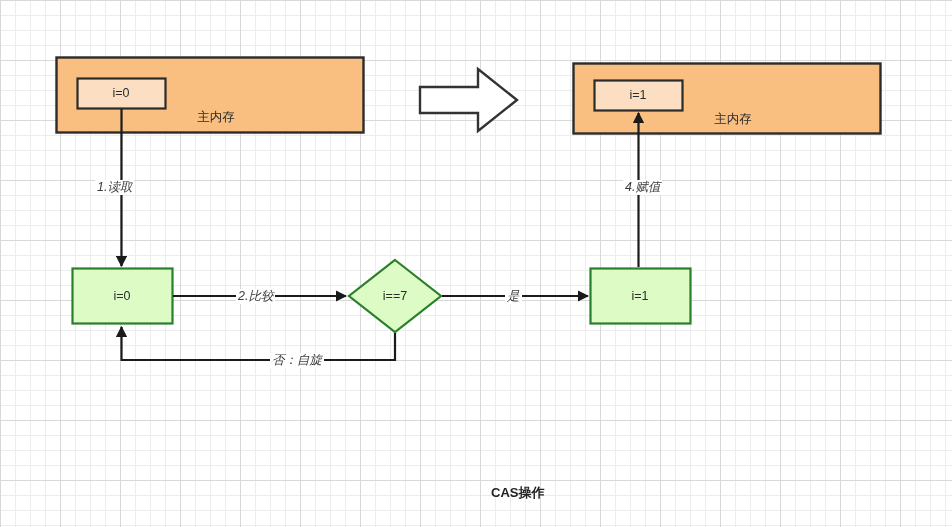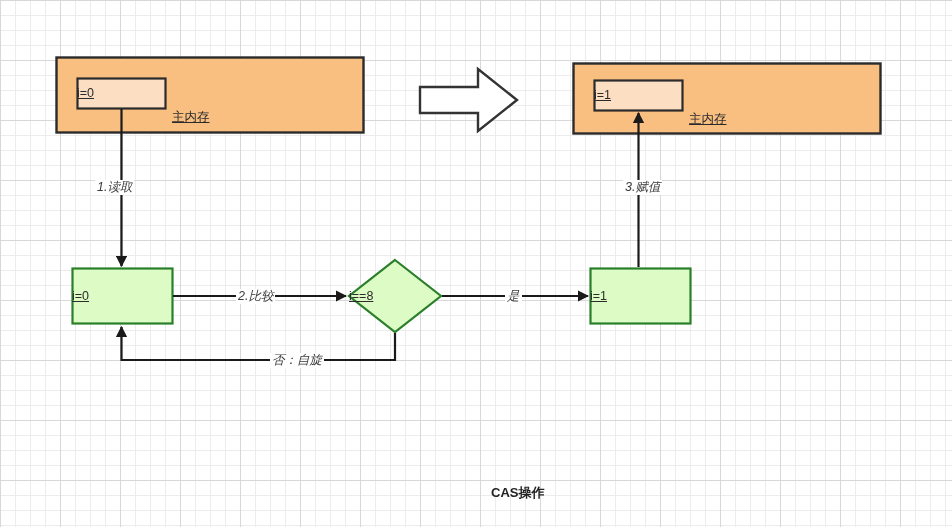--- a/index.html
+++ b/index.html
@@ -29,23 +29,22 @@
     left: 0;
     top: 0;
     width: 952px;
     height: 527px;
   }
   .node-label {
     position: absolute;
     font-size: 12.5px;
     color: #2b2b2b;
     white-space: nowrap;
-    text-align: left;
+    text-align: center;
     line-height: 1.2;
-    text-decoration: underline;
   }
   .edge-label {
     position: absolute;
     font-size: 12.5px;
     color: #3b3b3b;
     white-space: nowrap;
     background: #ffffff;
     padding: 0 2px;
     line-height: 1.2;
     font-style: italic;
@@ -98,29 +97,29 @@
   <div class="node-label" style="left:77px; top:86px; width:88px;">i=0</div>
 
   <div class="node-label" style="left:172px; top:110px; width:88px;">主内存</div>
 
   <div class="node-label" style="left:594px; top:88px; width:88px;">i=1</div>
 
   <div class="node-label" style="left:689px; top:112px; width:88px;">主内存</div>
 
   <div class="node-label" style="left:72px; top:289px; width:100px;">i=0</div>
 
-  <div class="node-label" style="left:349px; top:289px; width:92px;">i==8</div>
+  <div class="node-label" style="left:349px; top:289px; width:92px;">i==7</div>
 
   <div class="node-label" style="left:590px; top:289px; width:100px;">i=1</div>
 
   <div class="edge-label" style="left:95px; top:180px;">1.读取</div>
 
   <div class="edge-label" style="left:236px; top:289px;">2.比较</div>
 
   <div class="edge-label" style="left:505px; top:289px;">是</div>
 
-  <div class="edge-label" style="left:623px; top:180px;">3.赋值</div>
+  <div class="edge-label" style="left:623px; top:180px;">4.赋值</div>
 
   <div class="edge-label" style="left:230px; top:353px;margin-left:40px;">否：自旋</div>
 
   <div class="caption" style="left:443px; top:484px;margin-left:48px;">CAS操作</div>
 
 </div>
 
 </body></html>

